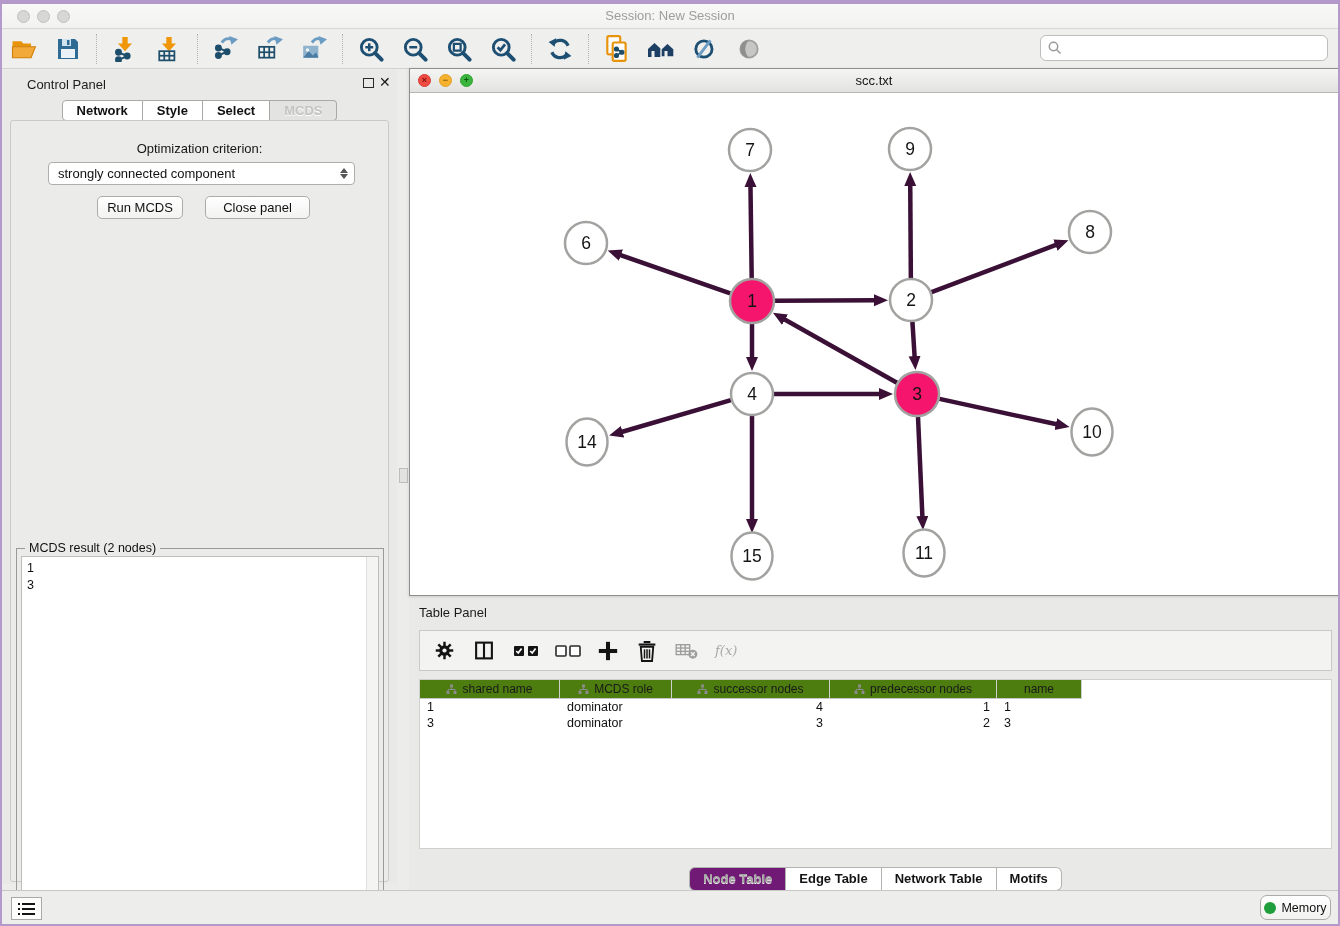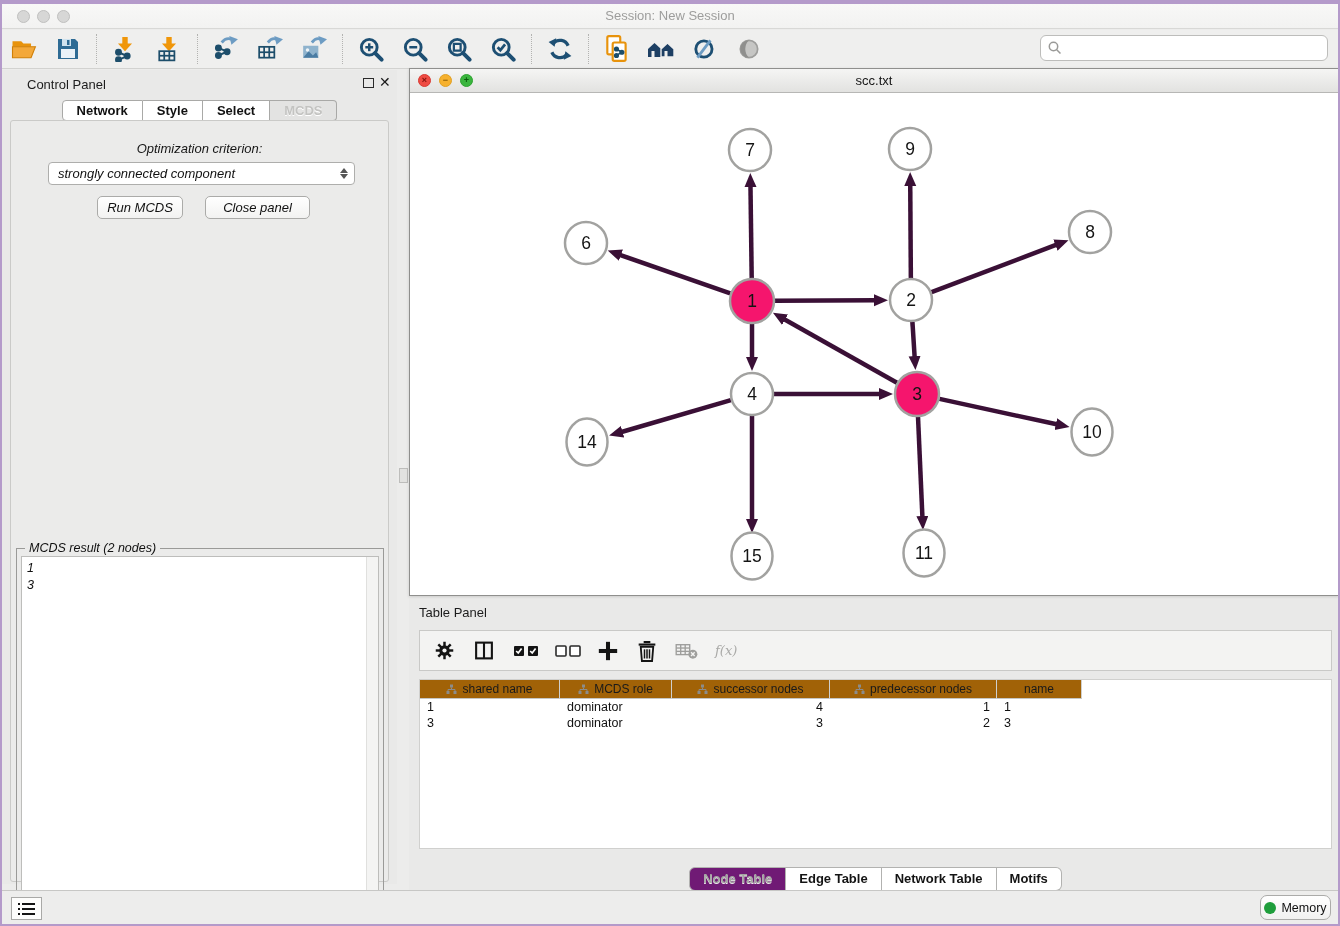--- a/index.html
+++ b/index.html
@@ -33,21 +33,21 @@
   .cp-head { position:absolute; left:25px; top:7px; font-size:13px; color:#1c1c1c; }
   .mini-float { position:absolute; top:8px; width:11px; height:10px; border:1.5px solid #2a2a2a; background:transparent; }
   .mini-close { position:absolute; top:4px; font-size:14px; font-weight:bold; color:#1a1a1a; line-height:16px; }
   .cp-tabs { position:absolute; left:0; top:30px; width:100%; display:flex; justify-content:center; }
   .tabbtn { height:21px; padding:0 14px; background:#fff; border:1px solid #a9a9a7; border-left:none;
             font-size:13px; font-weight:bold; color:#111; line-height:19px; }
   .tabbtn:first-child { border-left:1px solid #a9a9a7; border-radius:4px 0 0 4px; }
   .tabbtn:last-child { border-radius:0 4px 4px 0; }
   .tabbtn.disabled-active { background:#e3e3e2; color:#c3c3c1; text-shadow:0 1px 0 #fff; }
   .cp-inner { position:absolute; left:8px; top:50px; width:379px; height:762px;
-              background:#ebebea; border:1px solid #cacac8; border-radius:3px;font-style:italic; }
+              background:#ebebea; border:1px solid #cacac8; border-radius:3px; }
   .opt-label { position:absolute; left:0; top:20px; width:100%; text-align:center; font-size:13px; color:#161616; }
   .selectbox { position:absolute; left:37px; top:41px; width:307px; height:23px; background:#fff;
                border:1px solid #aeaeac; border-radius:4px; font-size:13px; color:#111;
                display:flex; align-items:center; padding-left:9px; }
   .sel-arrows { position:absolute; right:5px; top:3px; width:11px; height:16px; }
   .sel-arrows div { width:0; height:0; border-left:4px solid transparent; border-right:4px solid transparent; margin:1.5px auto; }
   .arr-up { border-bottom:5px solid #555; }
   .arr-dn { border-top:5px solid #555; }
   .cp-btn { position:absolute; top:75px; height:23px; background:linear-gradient(#ffffff,#f2f2f1);
             border:1px solid #ababa9; border-radius:5px; font-size:13px; color:#111;
@@ -81,21 +81,21 @@
 
   
   .tpanel { position:absolute; left:407px; top:595px; width:933px; height:297px; background:#e9e9e8; }
   .tp-head { position:absolute; left:10px; top:6px; font-size:13px; color:#1c1c1c; }
   .tp-toolbar { position:absolute; left:10px; top:31px; width:913px; height:41px;
                 background:#f3f3f2; border:1px solid #c9c9c7; display:flex; align-items:center; }
   .tp-ico { margin-left:14px; display:flex; align-items:center; justify-content:center; }
   .fx-label { font-size:13px; font-style:italic; font-family:"DejaVu Serif","Liberation Serif",serif; color:#a9a9a7; margin-left:16px; }
   .datatable { position:absolute; left:10px; top:80px; width:913px; height:170px; background:#fff; border:1px solid #d0d0ce; }
   .dt-headrow { display:flex; height:19px; }
-  .dt-hcell { background:#a16207; border-right:1px solid #cfcfcd; border-bottom:1px solid #c6c6c4;
+  .dt-hcell { background:#4d7c0f; border-right:1px solid #cfcfcd; border-bottom:1px solid #c6c6c4;
               display:flex; align-items:center; justify-content:center; gap:5px;
               font-size:12px; color:#1a1a1a;text-align:right; }
   .dt-row { display:flex; height:16px; font-size:12.5px; color:#111; }
   .dt-cell { padding:0 7px; line-height:16px; white-space:nowrap; overflow:hidden; }
   .tp-tabs { position:absolute; left:0; right:0; top:268px; display:flex; justify-content:center; }
   .tp-tab { height:24px; padding:0 13px; background:#fff; border:1px solid #b2b2b0; border-left:none;
             font-size:13px; font-weight:bold; color:#141414; line-height:22px; }
   .tp-tab:first-child { border-left:1px solid #b2b2b0; border-radius:6px 0 0 6px; }
   .tp-tab:last-child { border-radius:0 6px 6px 0; }
   .tp-tab.disabled-active { background:#701a75; color:#a5a5a3; text-shadow:0 1px 0 #eee; }

